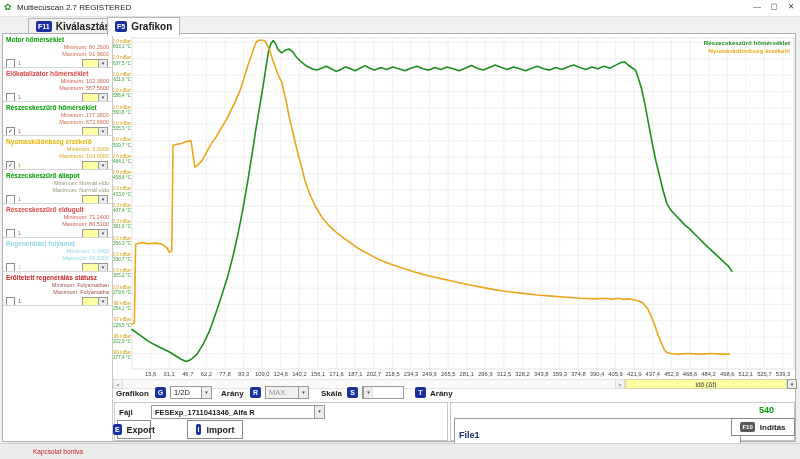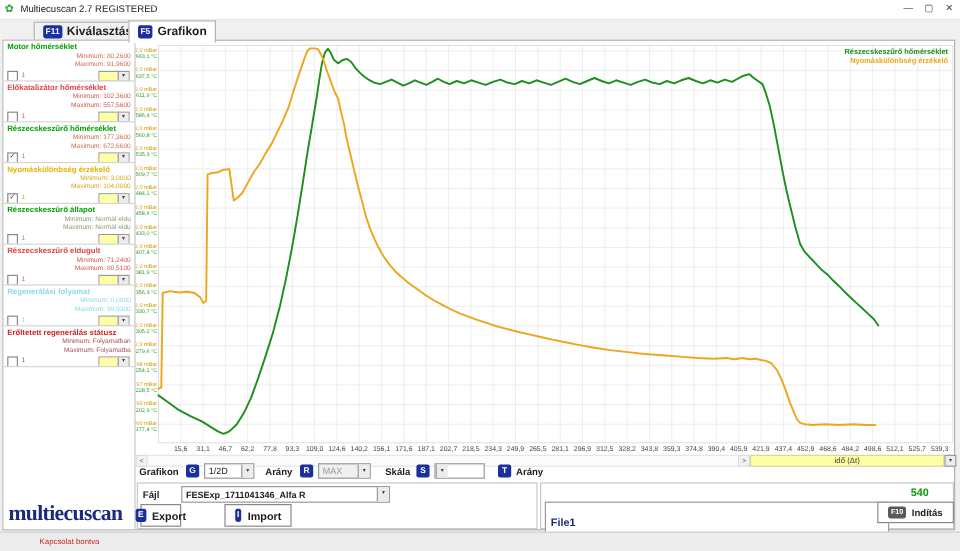--- a/index.html
+++ b/index.html
@@ -368,18 +368,17 @@
     <span class="btn-label">Import</span>
   </div>
 
   <div class="counter" style="left:731px;top:371px;width:40px;">540</div>
   <input class="file-input" style="left: 451px; top: 384px; width: 287px; height: 18px;" value="File1">
   <div class="btn" style="left:728px;top:384px;width:64px;height:18px;">
     <span class="graybadge">F10</span>
     <span class="btn-label" style="font-size:8px;">Indítás</span>
   </div>
 
-  <div class="logo" style="left:4px;top:383px;">multiecuscan</div>
 </div>
 
 <div class="statusbar">
   <span class="status-text">Kapcsolat bontva</span>
 </div>
 
 </body></html>

